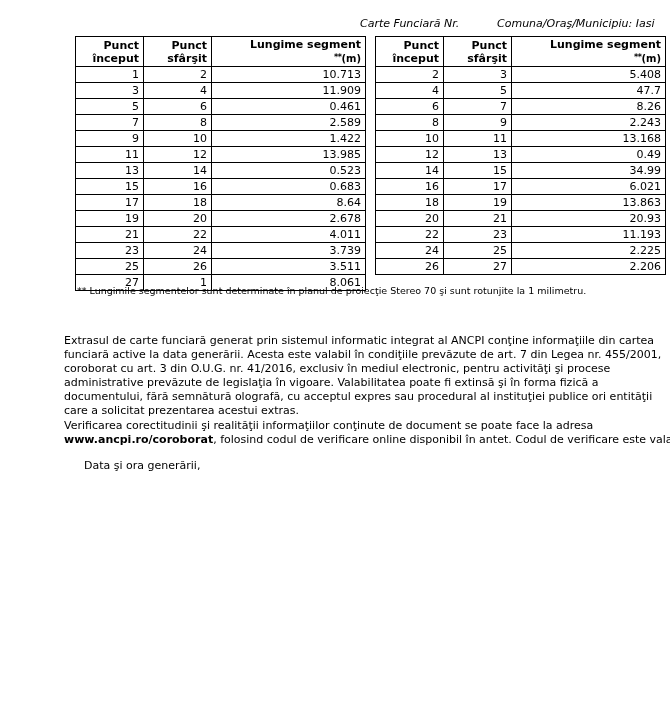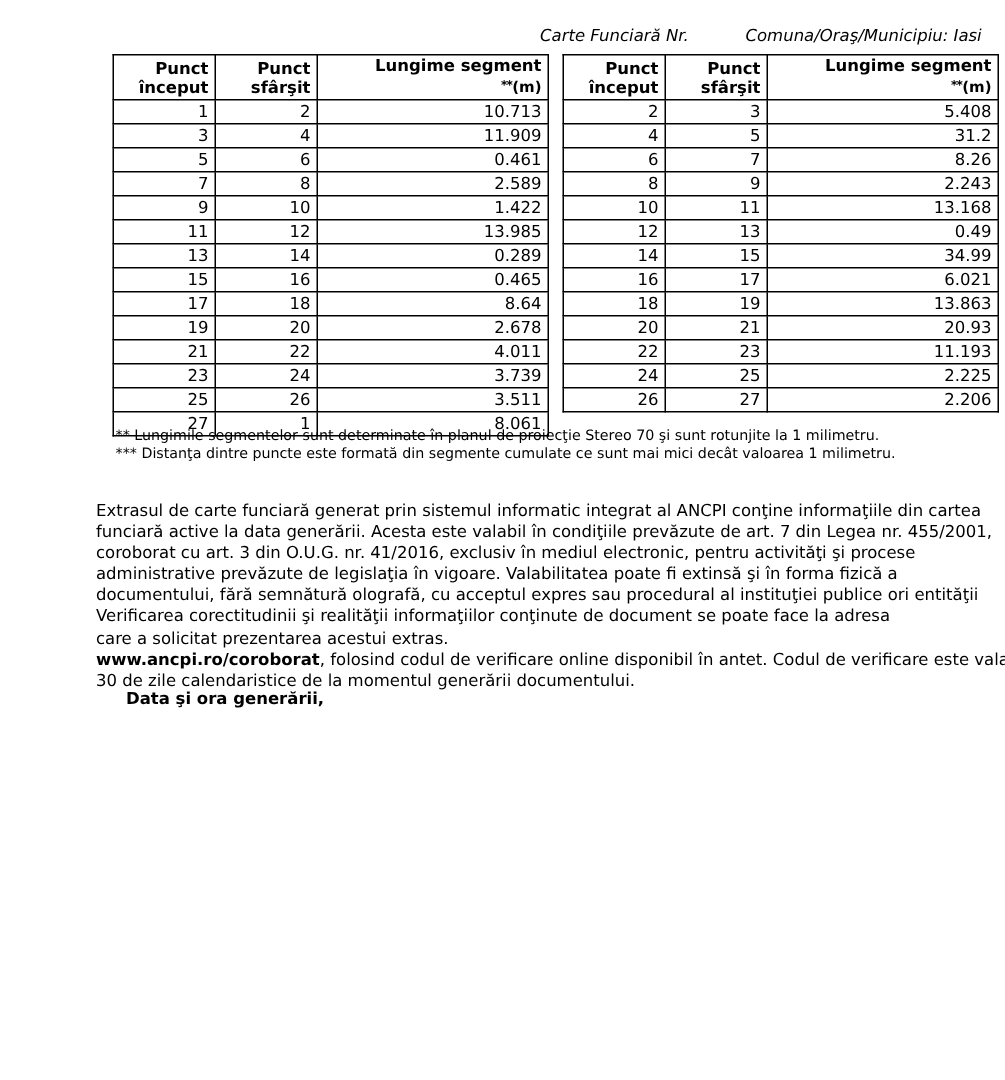--- a/index.html
+++ b/index.html
@@ -106,21 +106,21 @@
   .body-text .bold { font-weight: bold; }
 
   
   .date-block {
     position: absolute;
     top: 458px;
     left: 84px;
     font-size: 11px;
     line-height: 16px;
   }
-  .date-block .date-label { font-weight: bold; }
+  .date-block .date-label { font-weight: normal; }
   .date-block .date-value { padding-left: 7px; }
 </style>
 </head>
 <body>
 
 <div class="doc-header">
   <span class="hdr-cf">Carte Funciară Nr.</span>
   <span class="hdr-com">Comuna/Oraş/Municipiu: Iasi</span>
 </div>
 
@@ -175,26 +175,26 @@
           <td>1.422</td>
         </tr>
         <tr>
           <td>11</td>
           <td>12</td>
           <td>13.985</td>
         </tr>
         <tr>
           <td>13</td>
           <td>14</td>
-          <td>0.289</td>
+          <td>0.523</td>
         </tr>
         <tr>
           <td>15</td>
           <td>16</td>
-          <td>0.465</td>
+          <td>0.683</td>
         </tr>
         <tr>
           <td>17</td>
           <td>18</td>
           <td>8.64</td>
         </tr>
         <tr>
           <td>19</td>
           <td>20</td>
           <td>2.678</td>
@@ -246,21 +246,21 @@
     </thead>
     <tbody>
         <tr>
           <td>2</td>
           <td>3</td>
           <td>5.408</td>
         </tr>
         <tr>
           <td>4</td>
           <td>5</td>
-          <td>31.2</td>
+          <td>47.7</td>
         </tr>
         <tr>
           <td>6</td>
           <td>7</td>
           <td>8.26</td>
         </tr>
         <tr>
           <td>8</td>
           <td>9</td>
           <td>2.243</td>
@@ -310,30 +310,28 @@
           <td>27</td>
           <td>2.206</td>
         </tr>
       </tbody>
   </table>
 
 </div>
 
 <div class="footnotes">
   <div>** Lungimile segmentelor sunt determinate în planul de proiecţie Stereo 70 şi sunt rotunjite la 1 milimetru.</div>
-  <div>*** Distanţa dintre puncte este formată din segmente cumulate ce sunt mai mici decât valoarea 1 milimetru.</div>
 </div>
 
 <div class="body-text">
   <div>Extrasul de carte funciară generat prin sistemul informatic integrat al ANCPI conţine informaţiile din cartea</div>
   <div>funciară active la data generării. Acesta este valabil în condiţiile prevăzute de art. 7 din Legea nr. 455/2001,</div>
   <div>coroborat cu art. 3 din O.U.G. nr. 41/2016, exclusiv în mediul electronic, pentru activităţi şi procese</div>
   <div>administrative prevăzute de legislaţia în vigoare. Valabilitatea poate fi extinsă şi în forma fizică a</div>
   <div>documentului, fără semnătură olografă, cu acceptul expres sau procedural al instituţiei publice ori entităţii</div>
+  <div>care a solicitat prezentarea acestui extras.</div>
   <div>Verificarea corectitudinii şi realităţii informaţiilor conţinute de document se poate face la adresa</div>
-  <div>care a solicitat prezentarea acestui extras.</div>
   <div><span class="bold">www.ancpi.ro/coroborat</span><span>, folosind codul de verificare online disponibil în antet. Codul de verificare este valabil</span></div>
-  <div>30 de zile calendaristice de la momentul generării documentului.</div>
 </div>
 
 <div class="date-block">
   <div class="date-label">Data şi ora generării,</div>
 </div>
 
 </body></html>

